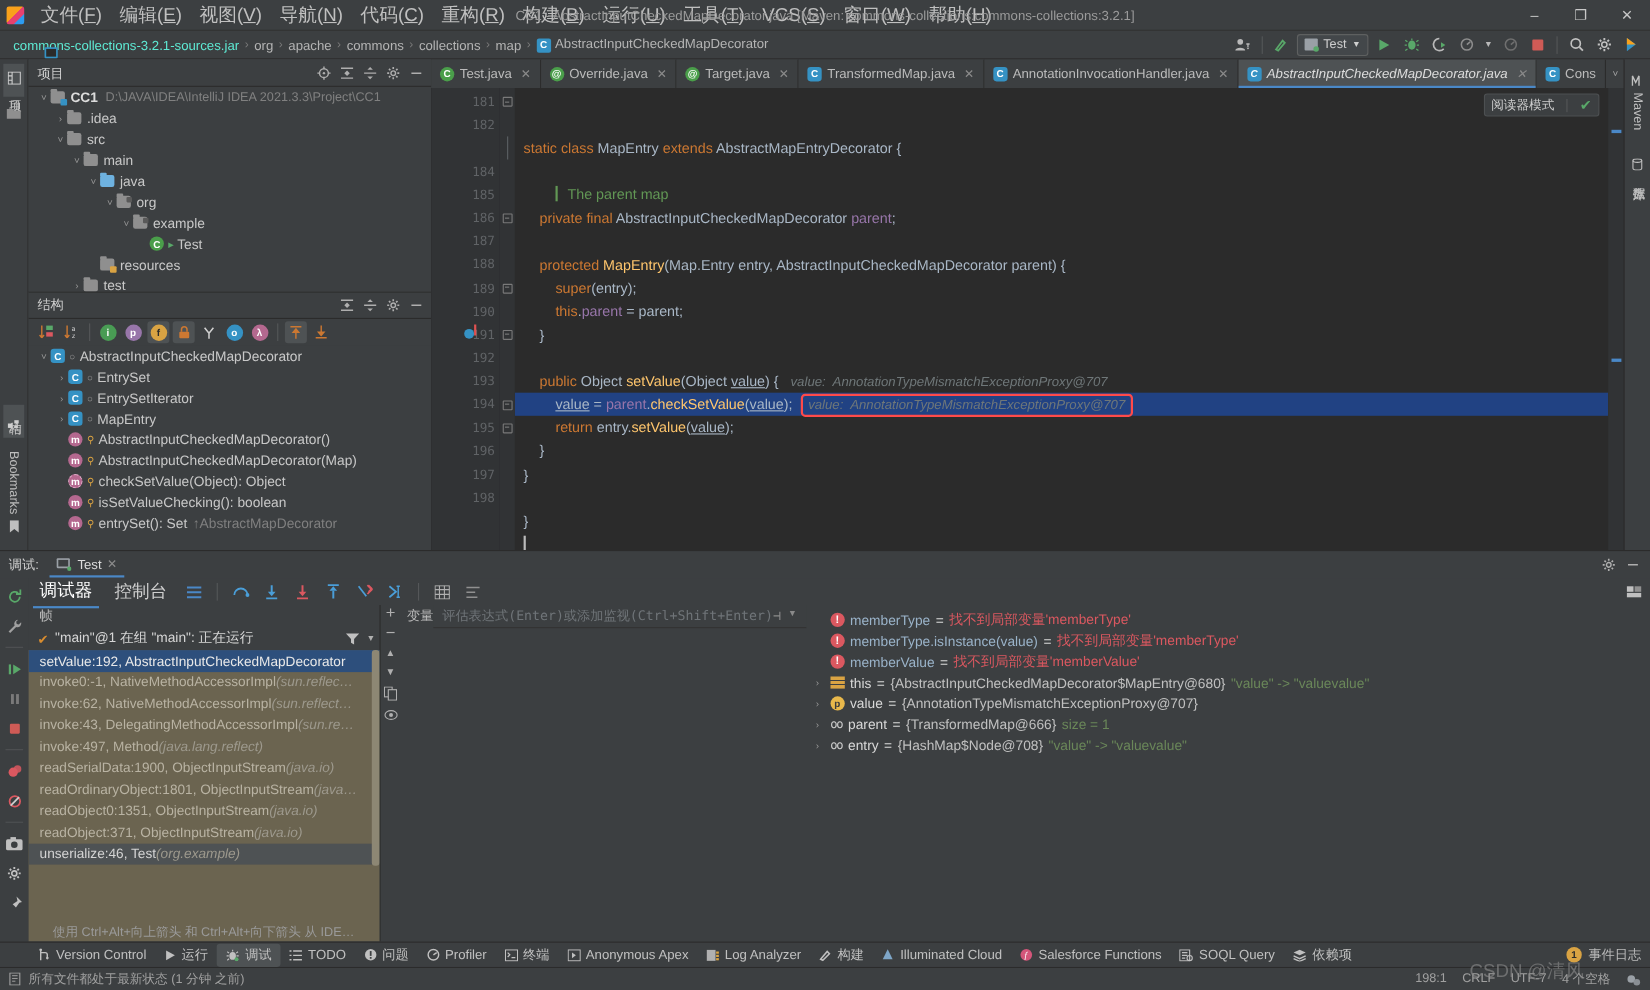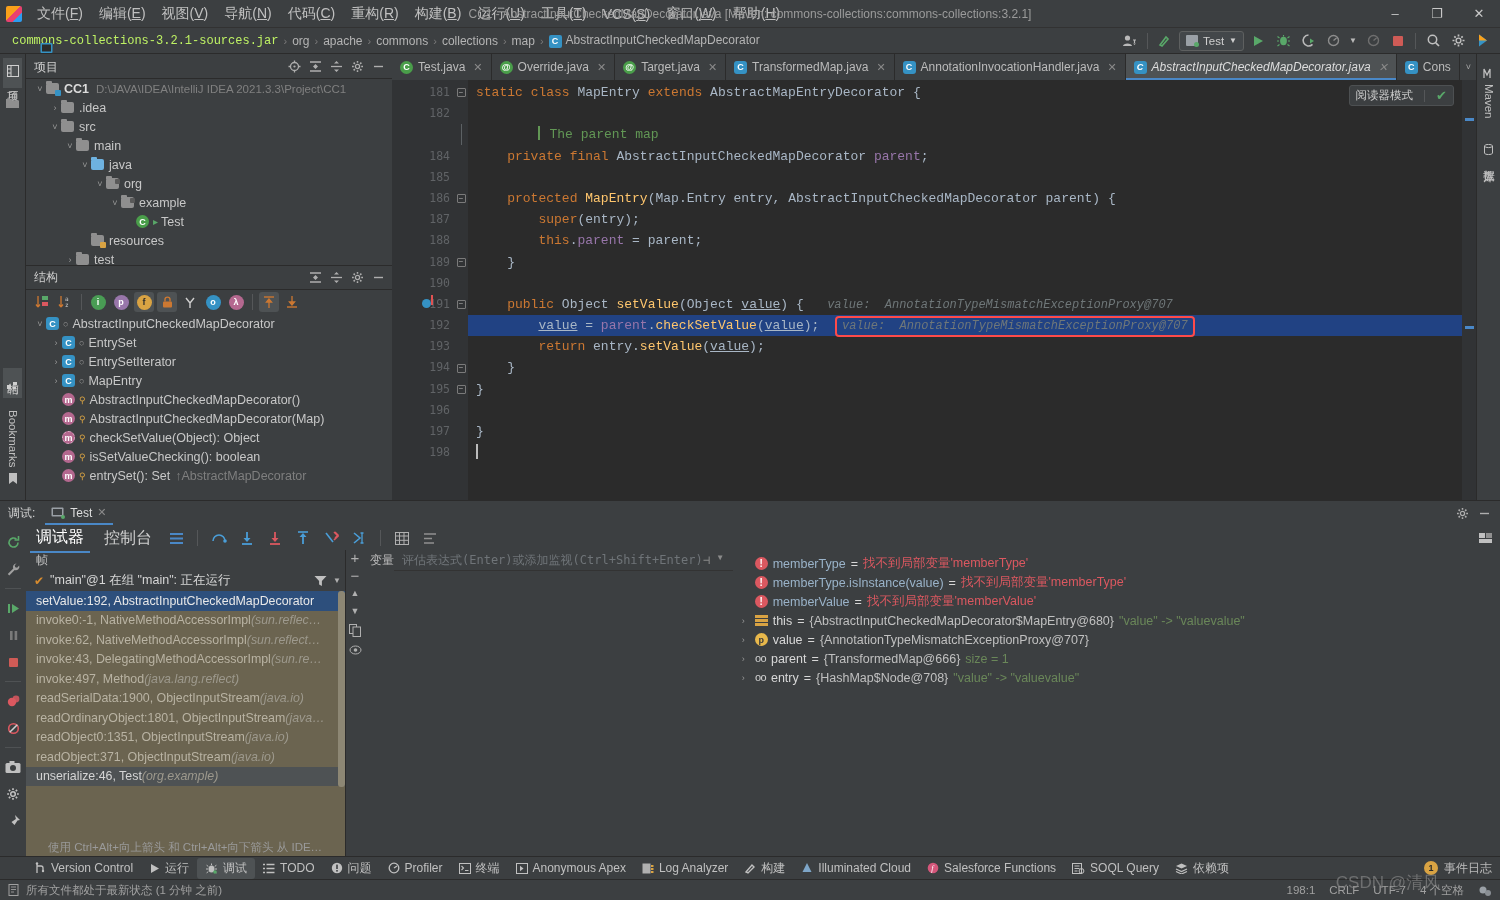--- a/index.html
+++ b/index.html
@@ -16,37 +16,37 @@
   
   .titlebar {
     height:28px; background:#3c3f41; display:flex; align-items:center;
     border-bottom:1px solid #323232; flex:none; position:relative;
   }
   .logo {
     width:16px; height:16px; margin:0 8px 0 6px; flex:none; border-radius:2px;
     background:linear-gradient(135deg,#f9a11b 0%,#f9a11b 45%,#e8416f 46%,#e8416f 70%,#2d9cf0 71%,#2d9cf0 100%);
   }
   .menu { display:flex; align-items:center; gap:2px; }
-  .menu-item { padding:3px 7px; color:#c0c0c0; font-size:14px; white-space:nowrap; cursor:default; }
+  .menu-item { padding:3px 7px; color:#c0c0c0; font-size:17px; white-space:nowrap; cursor:default; }
   .menu-item u { text-decoration:underline; }
   .title-text {
     position:absolute; left:0; right:0; text-align:center;
     color:#9b9b9b; font-size:12px; pointer-events:none;
   }
   .win-btns { margin-left:auto; display:flex; z-index:3; }
   .win-btn { width:42px; height:28px; display:flex; align-items:center; justify-content:center; color:#c8c8c8; font-size:13px; }
 
   
   .navbar {
     height:26px; background:#3c3f41; display:flex; align-items:center;
     padding-left:8px; border-bottom:1px solid #2b2b2b; flex:none;
   }
   .crumbs { display:flex; align-items:center; gap:0px; }
   .crumb { color:#b4b4b4; padding:1px 4px; font-size:12px; white-space:nowrap; }
-  .crumb.first { color:#bef264;font-family:Liberation Mono, monospace; }
+  .crumb.first { color:#5eead4; }
   .crumb-sep { color:#7a7a7a; font-size:11px; padding:0 1px; }
   .crumb-icon {
     display:inline-flex; width:13px; height:13px; border-radius:2px;
     background:#3592c4; color:#fff; font-size:9px; align-items:center;
     justify-content:center; margin-right:4px; font-weight:bold;
   }
   .nav-right { margin-left:auto; display:flex; align-items:center; gap:3px; padding-right:6px; }
   .tbtn { width:22px; height:20px; display:flex; align-items:center; justify-content:center; border-radius:3px; color:#b9b9b9; }
   .runcfg {
     display:flex; align-items:center; gap:5px; height:20px; padding:0 6px;
@@ -139,22 +139,22 @@
   .gl .bp { position:absolute; left:30px; top:5px; width:9px; height:9px; border-radius:50%; background:#3592c4; }
   .gl .bp:after { content:""; position:absolute; left:9px; top:-4px; width:2px; height:10px; background:#e05252; }
   .foldcol {
     width:14px; background:#313335; flex:none; padding-top:2px; position:relative;
   }
   .fm { height:21.2px; display:flex; align-items:center; justify-content:center; color:#808080; font-size:10px; }
   .fm .box { width:9px;height:9px;border:1px solid #7a7a7a;border-radius:1px;display:flex;align-items:center;justify-content:center;font-size:8px;line-height:1;color:#aaa; }
   .fm .line { width:1px; height:21px; background:#5c6164; }
 
   .code {
-    flex:1; font-family:Liberation Mono, monospace; font-size:13px;
-    padding-top:2px; position:relative; overflow:hidden; color:#a9b7c6; min-width:0;
+    flex:1; font-family:Liberation Sans, sans-serif; font-size:13px;
+    padding-top:2px; position:relative; overflow:hidden; color:#a9b7c6; min-width:0;margin-top:42px;
   }
   .cl { height:21.2px; line-height:21.2px; white-space:pre; padding-left:8px; position:relative; }
   .cl.sel { background:#214283; }
   .kw { color:#cc7832; } .cmt { color:#629755; }
   .fld { color:#9876aa; } .mth { color:#ffc66d; }
   .typ { color:#a9b7c6; } .und { text-decoration:underline; }
   .hint { color:#6f7779; font-style:italic; font-size:12px; }
   .hintbox { border:2px solid #ff4a4a; border-radius:4px; padding:0 5px; display:inline-block; line-height:17px; }
   .doc-bar { display:inline-block; width:2px; height:14px; background:#629755; vertical-align:-2px; margin-right:9px; }
   .caret { display:inline-block; width:1.5px; height:15px; background:#bbb; vertical-align:-3px; }

